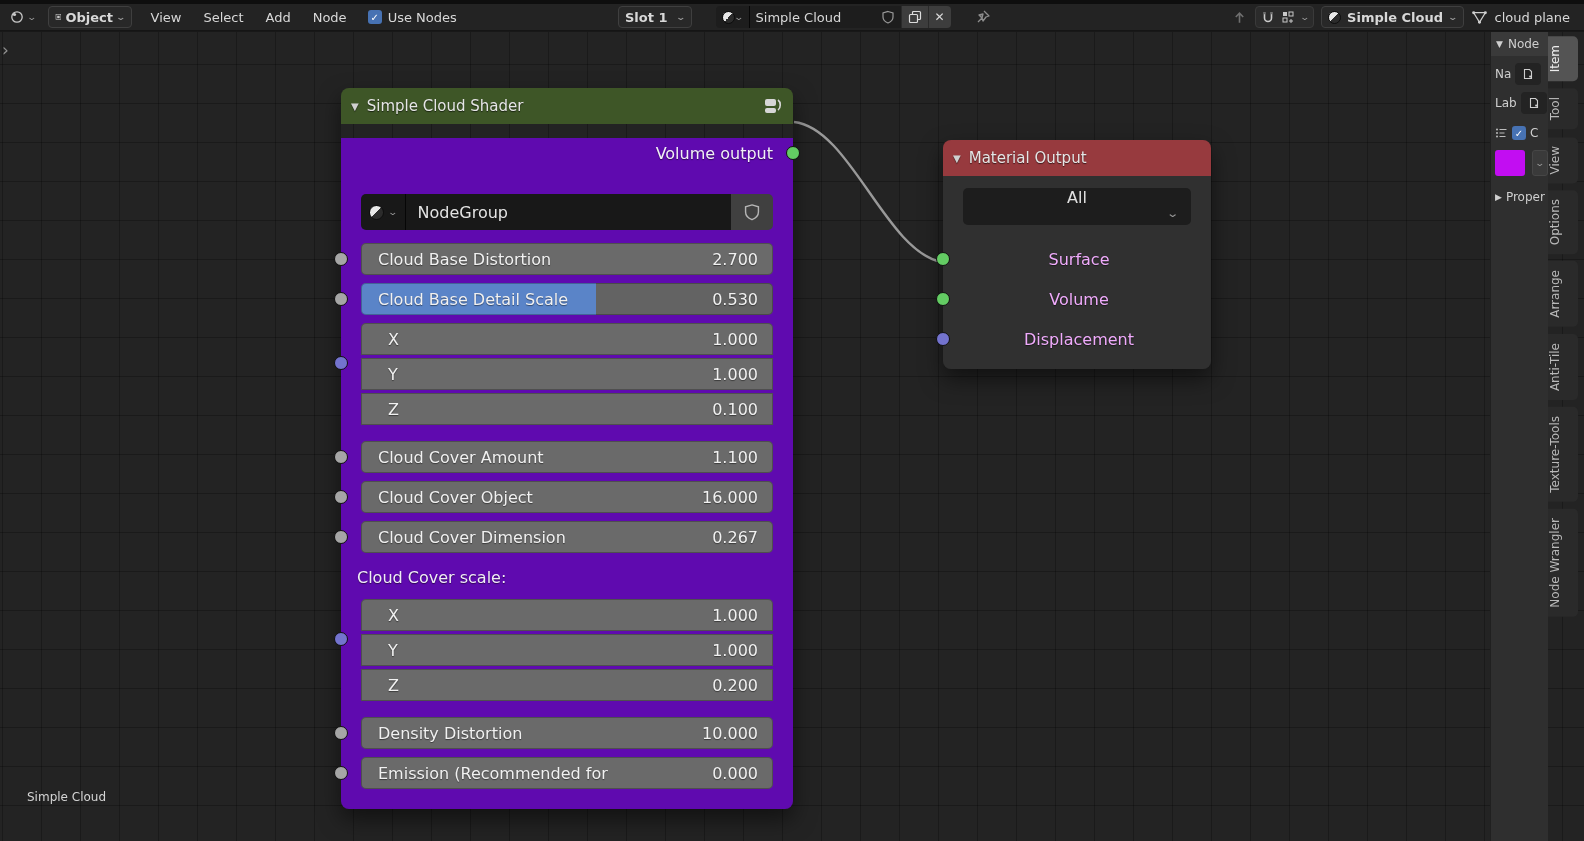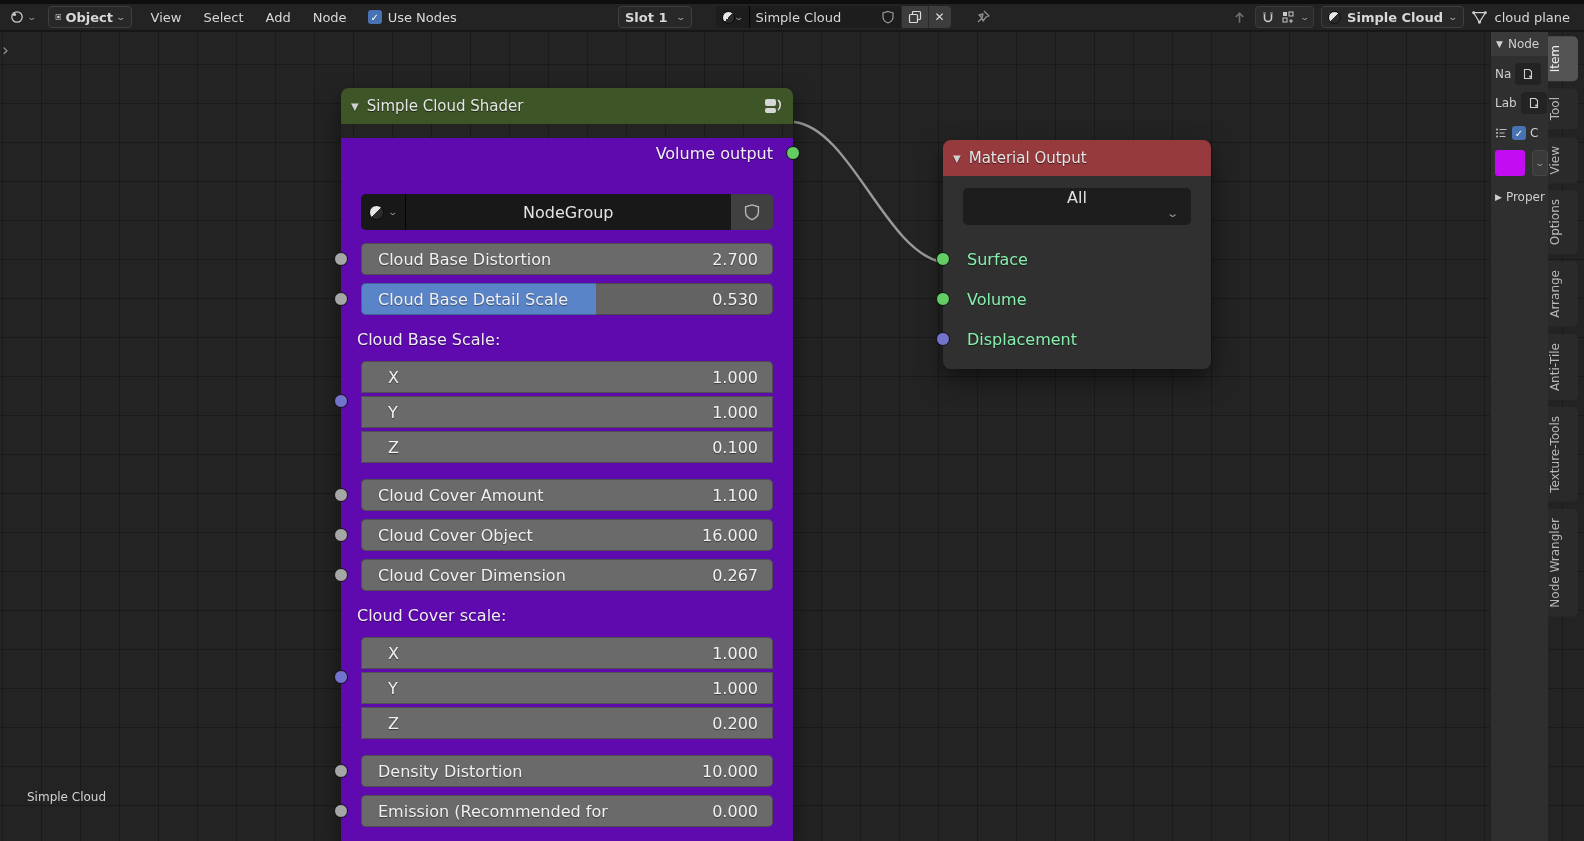--- a/index.html
+++ b/index.html
@@ -48,21 +48,21 @@
   .collapse { font-size:10px; color:#cfcfcf; }
   #group-node { left:341px; top:56px; width:452px; }
   #group-body { border-radius:0 0 8px 8px; padding:0 20px 12px 20px; position:relative; }
   #out-row { height:30px; margin-top:14px; display:flex; align-items:center; justify-content:flex-end;
              font-size:16px; color:#f2eef8; text-shadow:0 1px 1px rgba(0,0,0,.5); position:relative; }
   .socket { position:absolute; width:14px; height:14px; border-radius:50%; border:1px solid #101010; }
   .socket.right { right:-27px; top:50%; margin-top:-7px; }
   #ng-row { margin-top:26px; height:36px; display:flex; border-radius:5px; overflow:hidden; }
   #ng-left { background:#181818; display:flex; align-items:center; gap:5px; padding:0 8px; border-right:1px solid #060606; }
   #ng-name { flex:1; background:#181818; display:flex; align-items:center; padding:0 12px;
-             font-size:16px; color:#e4e4e4;justify-content:center; }
+             font-size:16px; color:#e4e4e4; }
   #ng-shield { width:42px; background:#404040; display:flex; align-items:center; justify-content:center; }
   #group-rows { margin-top:13px; }
   .srow { position:relative; height:32px; border-radius:5px; background:#6a6a6a; display:flex; align-items:center;
           margin-bottom:8px; font-size:16px; color:#f1f1f1; text-shadow:0 1px 1px rgba(0,0,0,.45);
           box-shadow:inset 0 0 0 1px rgba(0,0,0,.25); }
   .srow .lbl { flex:1; padding-left:17px; white-space:nowrap; overflow:hidden; }
   .srow .val { padding-right:15px; white-space:nowrap; }
   .rowlabel { height:24px; margin:12px 0 10px -4px; font-size:16px; color:#f0ecf6; text-shadow:0 1px 1px rgba(0,0,0,.5);
               display:flex; align-items:center; }
   .vgroup { position:relative; margin-bottom:16px; }
@@ -72,21 +72,21 @@
   .vgroup .srow .lbl { padding-left:27px; }
   .socket.left { left:-27px; top:50%; margin-top:-7px; }
   .vgroup .socket.left { top:33px; margin-top:0; }
   
   #out-node { left:943px; top:108px; width:268px; }
   #out-body { background:#303030; border-radius:0 0 8px 8px; padding:12px 20px 10px 20px; }
   #all-select { height:37px; background:#1d1d1d; border-radius:5px; display:flex; align-items:center;
                 padding:0 14px; font-size:16px; color:#e0e0e0;flex-direction:column; }
   #all-select .chev { margin-left:auto; font-size:11px; }
   .inrow { position:relative; height:40px; display:flex; align-items:center; padding-left:4px;
-           font-size:16px; color:#86efac; text-shadow:0 1px 1px rgba(0,0,0,.5); }
+           font-size:16px; color:#f0abfc; text-shadow:0 1px 1px rgba(0,0,0,.5);justify-content:center; }
   .inrow .socket { left:-27px; }
   
   #sidebar { position:absolute; right:0; top:32px; bottom:0; width:94px; display:flex; }
   #sb-panel { width:58px; background:#2f2f2f; border-left:1px solid #202020; font-size:12px; color:#cfcfcf; }
   #sb-panel .phead { height:24px; background:#3a3a3a; display:flex; align-items:center; gap:5px; padding:0 5px;
                      white-space:nowrap; overflow:hidden; }
   .prow { display:flex; align-items:center; gap:4px; margin:7px 0 0 4px; white-space:nowrap; overflow:hidden; }
   .minifield { width:26px; height:22px; background:#232323; border-radius:4px; display:flex; align-items:center;
                justify-content:center; }
   #swatch { width:44px; height:26px; border-radius:3px; }
@@ -236,21 +236,20 @@
             <div class="srow">
               <span class="lbl">Cloud Base Distortion</span>
               <span class="val">2.700</span>
               <span class="socket left" style="background: rgb(166, 166, 166);"></span>
             </div>
             <div class="srow" style="background: linear-gradient(to right, rgb(90, 132, 200) 0px, rgb(90, 132, 200) 57%, rgb(99, 99, 99) 57%, rgb(99, 99, 99) 100%);">
               <span class="lbl">Cloud Base Detail Scale</span>
               <span class="val">0.530</span>
               <span class="socket left" style="background: rgb(166, 166, 166);"></span>
             </div>
-            <div class="rowlabel">Cloud Base Scale:</div>
             <div class="vgroup">
               <div class="srow">
                 <span class="lbl">X</span>
                 <span class="val">1.000</span>
               </div>
               <div class="srow">
                 <span class="lbl">Y</span>
                 <span class="val">1.000</span>
               </div>
               <div class="srow">

